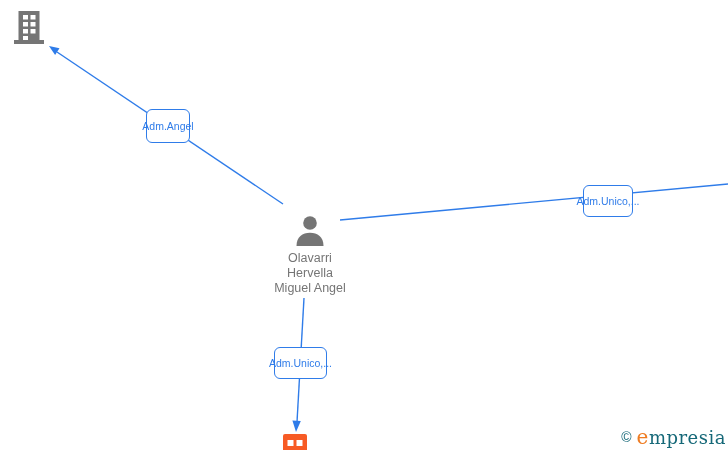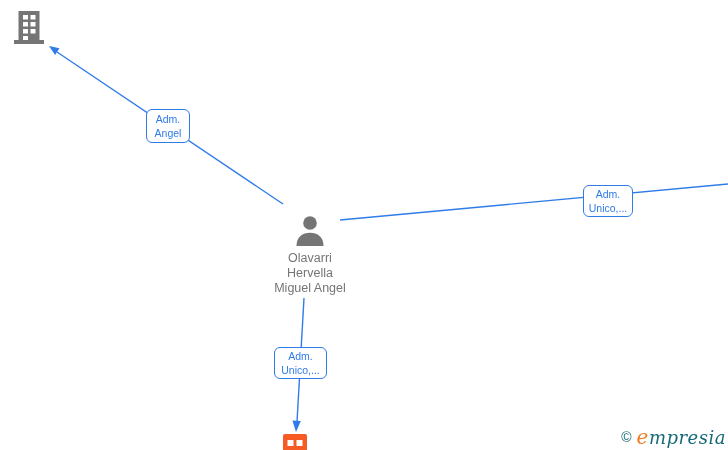--- a/index.html
+++ b/index.html
@@ -18,21 +18,21 @@
     background:#fff;
     overflow:hidden;
   }
   .edges{position:absolute;left:0;top:0;}
   .edges line{stroke:var(--edge-blue);stroke-width:1.4;}
   .edges polygon{fill:var(--edge-blue);}
   .node{position:absolute;cursor:pointer;}
   .node-icon{display:block;}
   .edge-label{
     position:absolute;
-    display:flex;flex-direction:column;align-items:center;justify-content:center;
+    display:flex;flex-direction:row;align-items:center;justify-content:center;
     background:#fff;
     border:1.5px solid var(--edge-blue);
     border-radius:6px;
     color:var(--edge-blue);
     font-size:10.5px;line-height:14px;
     text-align:center;
     cursor:pointer;
   }
   .person-node{
     position:absolute;left:249px;top:216px;width:122px;
@@ -45,21 +45,21 @@
     font-size:12.5px;line-height:15px;
     text-align:center;
   }
   .person-name span{display:block;}
   .watermark{
     position:absolute;right:2px;bottom:1px;
     display:flex;align-items:center;gap:5px;
     font-family:"DejaVu Serif", serif;
   }
   .watermark .copy{color:var(--brand-teal);font-size:14px;font-family:"Liberation Sans",sans-serif;}
-  .watermark .brand{font-style:italic;font-size:18px;letter-spacing:0.5px;color:var(--brand-teal);}
+  .watermark .brand{font-size:18px;letter-spacing:0.5px;color:var(--brand-teal);}
   .watermark .brand .initial{color:var(--brand-orange);font-size:20px;}
 </style>
 </head>
 <body>
 
 <div class="stage">
 
   <svg class="edges" width="728" height="450" viewBox="0 0 728 450">
     <line x1="283" y1="204" x2="57" y2="52"></line>
     <polygon points="49,46 59.5,48.3 55.1,54.9"></polygon>

